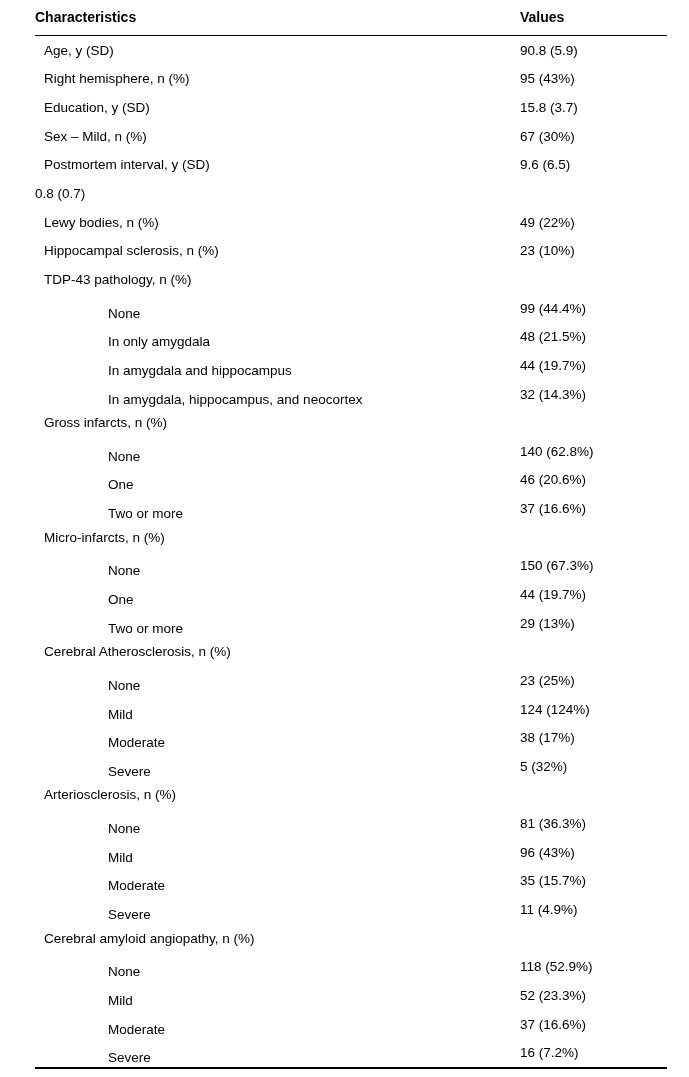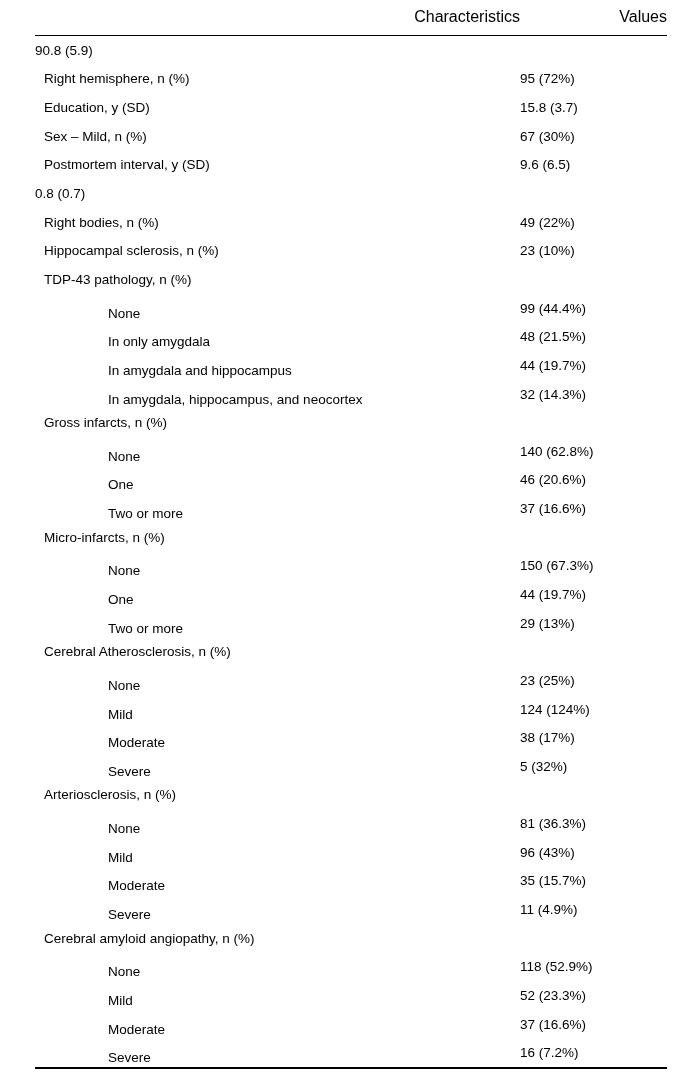--- a/index.html
+++ b/index.html
@@ -22,24 +22,25 @@
   }
   .thead {
     display: grid;
     grid-template-columns: 485px 1fr;
     box-sizing: border-box;
     height: 36px;
     padding-top: 8px;
     border-bottom: 1.5px solid #000000;
   }
   .th {
-    text-align: right;
-    font-size: 16px;
+    text-align: left;
+    font-size: 14px;
     line-height: 18px;
     white-space: nowrap;
+    font-weight: bold;
   }
   .tbody {
     border-bottom: 2px solid #000000;
   }
   .row {
     display: grid;
     grid-template-columns: 485px 1fr;
     height: 28.65px;
     align-items: center;
     font-size: 13.5px;
@@ -60,26 +61,27 @@
 </head>
 <body>
 
 <div class="table">
   <div class="thead">
     <div class="th">Characteristics</div>
     <div class="th">Values</div>
   </div>
   <div class="tbody" id="tbody">
   <div class="row">
+    <div class="cell-label">Age, y (SD)</div>
     <div class="cell-value">90.8 (5.9)</div>
   </div>
 
   <div class="row">
     <div class="cell-label">Right hemisphere, n (%)</div>
-    <div class="cell-value">95 (72%)</div>
+    <div class="cell-value">95 (43%)</div>
   </div>
 
   <div class="row">
     <div class="cell-label">Education, y (SD)</div>
     <div class="cell-value">15.8 (3.7)</div>
   </div>
 
   <div class="row">
     <div class="cell-label">Sex – Mild, n (%)</div>
     <div class="cell-value">67 (30%)</div>
@@ -88,21 +90,21 @@
   <div class="row">
     <div class="cell-label">Postmortem interval, y (SD)</div>
     <div class="cell-value">9.6 (6.5)</div>
   </div>
 
   <div class="row">
     <div class="cell-value">0.8 (0.7)</div>
   </div>
 
   <div class="row">
-    <div class="cell-label">Right bodies, n (%)</div>
+    <div class="cell-label">Lewy bodies, n (%)</div>
     <div class="cell-value">49 (22%)</div>
   </div>
 
   <div class="row">
     <div class="cell-label">Hippocampal sclerosis, n (%)</div>
     <div class="cell-value">23 (10%)</div>
   </div>
 
   <div class="row">
     <div class="cell-label">TDP-43 pathology, n (%)</div>

